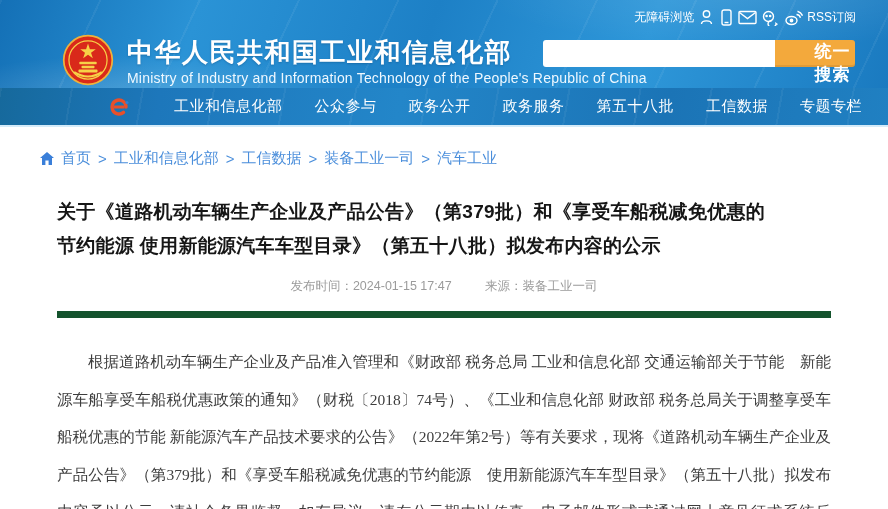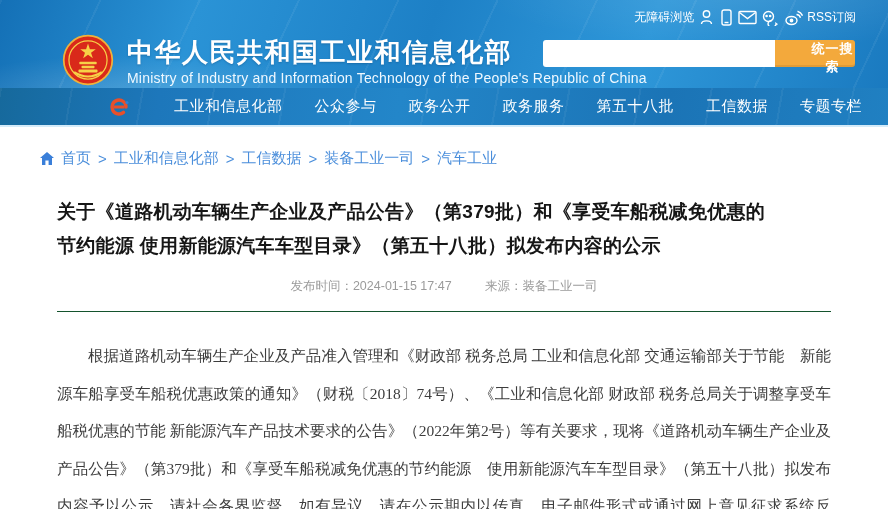--- a/index.html
+++ b/index.html
@@ -27,21 +27,21 @@
   .topbar svg { display:block; }
 
   .brand { position:absolute; left:62px; top:34px; z-index:2; display:flex; align-items:center; gap:13px; }
   .brand-cn { font-size:26px; font-weight:bold; color:#fff; letter-spacing:1.5px; line-height:1.1;
     text-shadow:0 1px 2px rgba(0,40,80,.25); }
   .brand-en { font-size:14px; color:#eef8ff; margin-top:4px; letter-spacing:.2px; }
 
   .search-area { position:absolute; right:33px; top:40px; z-index:2; width:312px; }
   .search-row { display:flex; height:27px; }
   .search-input { flex:1; border:none; outline:none; border-radius:3px 0 0 3px; padding:0 8px; font-size:13px; }
-  .search-btn { width:80px; border:none; background:#f3a93c; color:#fff; font-size:13px; font-weight:bold;
+  .search-btn { width:80px; border:none; background:#f3a93c; color:#fff; font-size:17px; font-weight:bold;
     border-radius:0 3px 3px 0; cursor:pointer; letter-spacing:1px;
     box-shadow: inset 0 -2px 0 rgba(0,0,0,.08); padding-left: 35px; }
   .quick-links { display:flex; gap:14px; margin-top:9px; font-size:12.5px; }
   .quick-links a { color:#fff; text-decoration:none; }
 
   
   .nav {
     position:relative; height:39px;
     background: linear-gradient(100deg, #16699c 0%, #1d77bb 18%, #2386c9 45%, #1b74b6 75%, #2080c2 100%);
     border-bottom:2px solid #d4ebf9;
@@ -57,21 +57,21 @@
   .breadcrumb { margin:22px 0 0 40px; display:flex; align-items:center; gap:7px;
     font-size:15px; color:#4a8edb; }
   .breadcrumb a { color:#4a8edb; text-decoration:none; }
   .breadcrumb .sep { color:#4a8edb; }
   .breadcrumb svg { display:block; margin-top:-1px; }
 
   
   .article { width:774px; margin:27px auto 0; }
   .article-title { text-align:left; font-size:19px; font-weight:bold; color:#161616;
     line-height:34px; letter-spacing:.3px; }
-  .meta { text-align:center; margin-top:15px; padding-bottom:16px; border-bottom:1px solid #14532d;
+  .meta { text-align:center; margin-top:15px; padding-bottom:16px; border-bottom:7px solid #14532d;
     font-size:12.5px; color:#9b9b9b; }
   .meta .src { margin-left:30px; }
   .body-text { margin-top:25px; font-family:"Liberation Serif","DejaVu Serif",serif;
     font-size:15.5px; color:#3d3d3d; line-height:37.5px; text-align:justify; }
   .body-text p { text-indent:2em; }
 </style>
 </head>
 <body>
 
 <header class="header">

